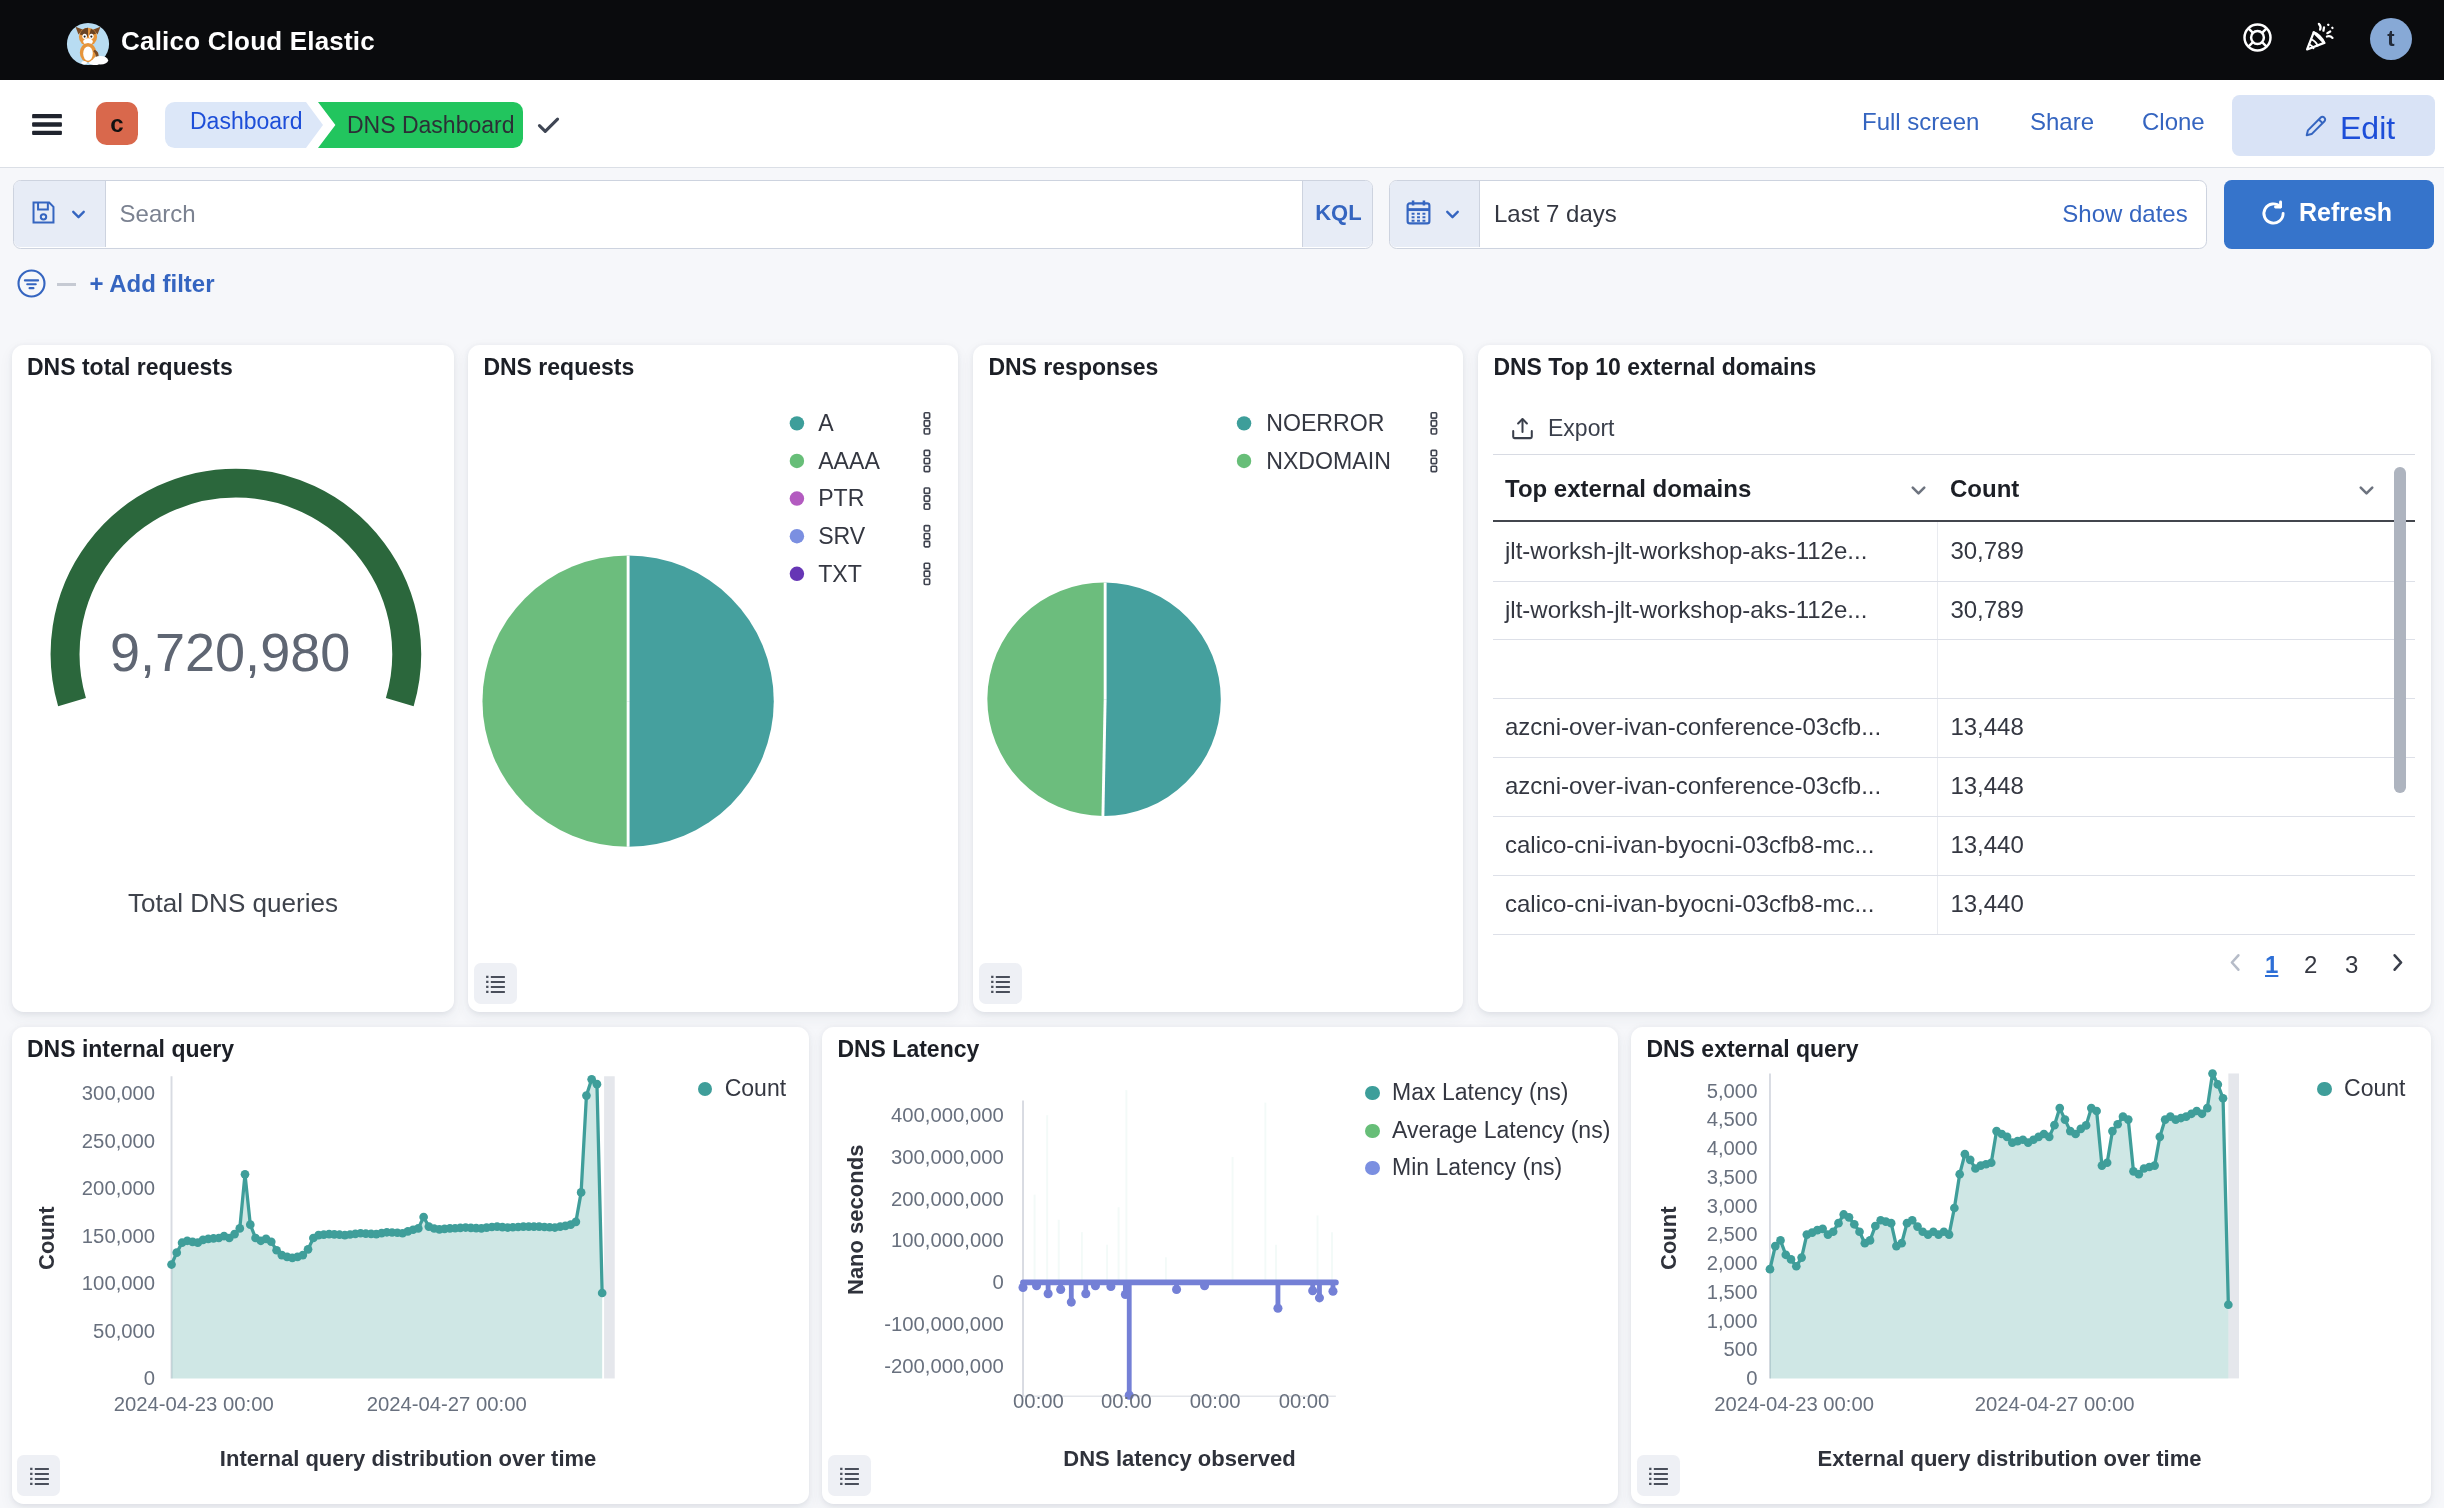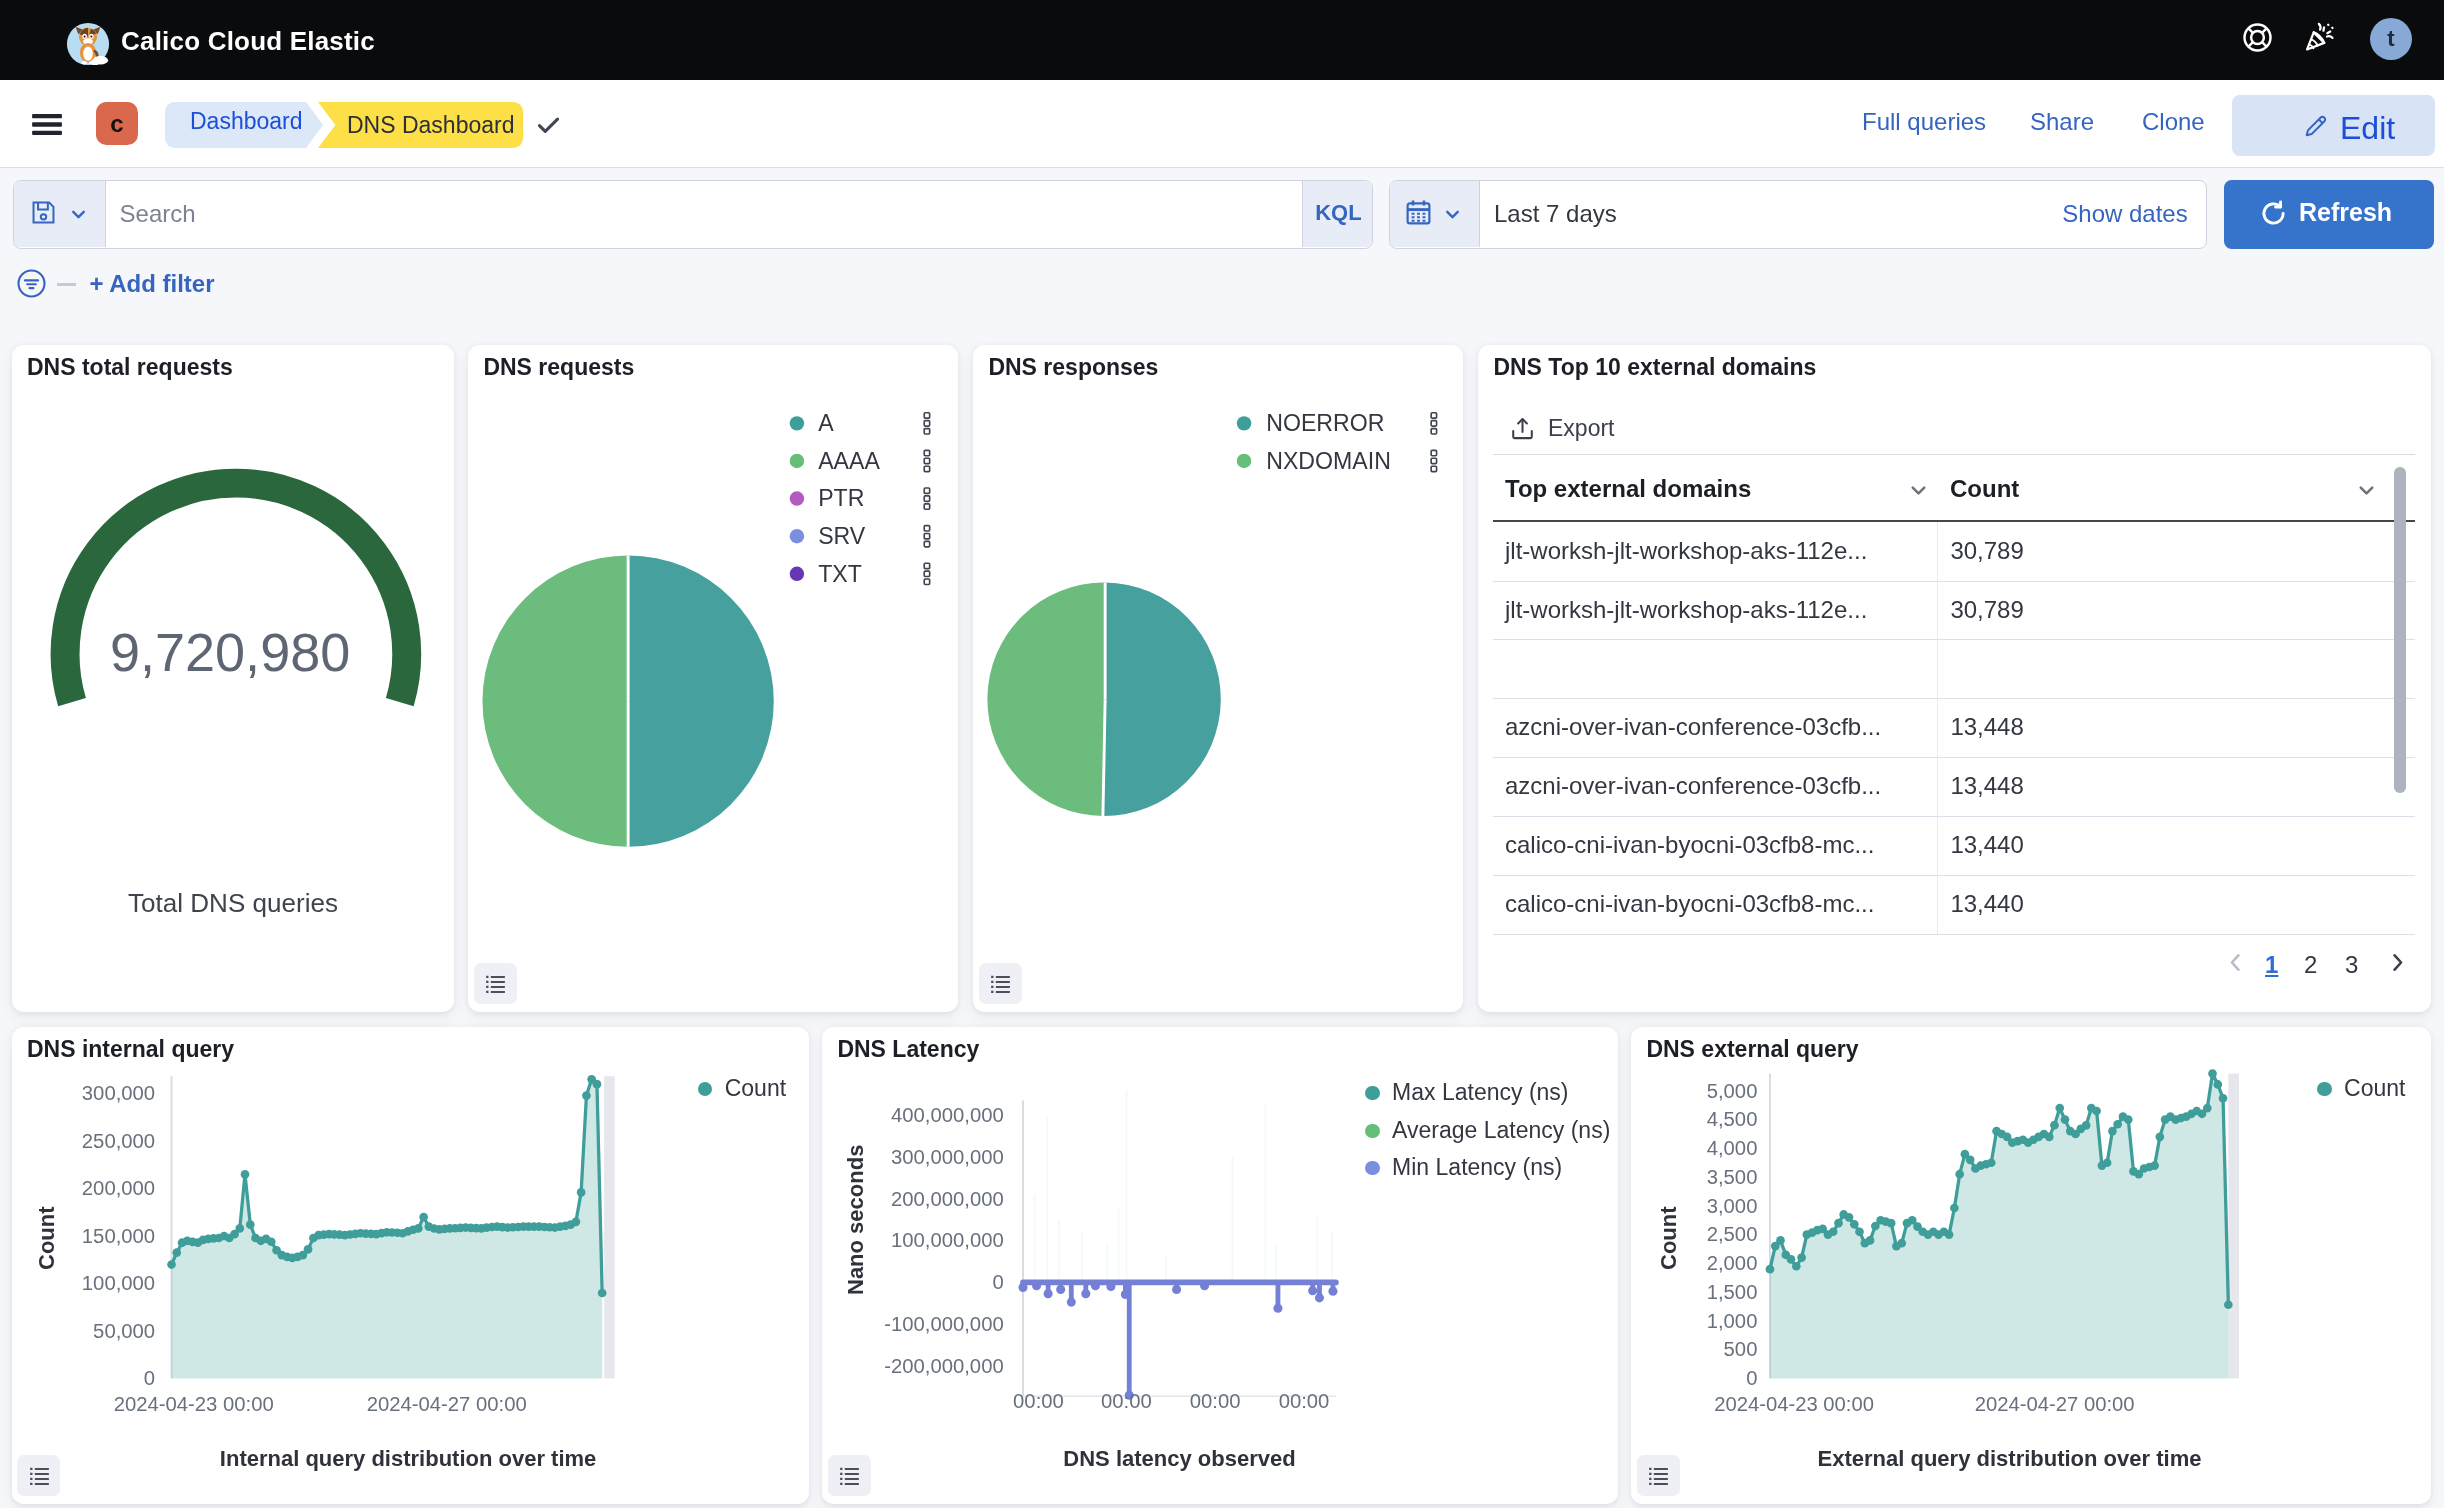--- a/index.html
+++ b/index.html
@@ -8,21 +8,21 @@
 #sbox { position:absolute; left:937px; top:11.6px; width:695px; height:54px; border:1.4px solid #585d66; border-radius:9.7px; }
 #sbox .ph { position:absolute; left:55px; top:13.5px; font-size:23px; color:#8f96a1; }
 #navrow { position:absolute; left:0; top:80px; width:2445px; height:88px; background:#fff; border-bottom:1.4px solid #dbdfe6; }
 .navlink { position:absolute; top:108px; font-size:24px; font-weight:500; color:#3565c0; }
 #editbtn { position:absolute; left:2232px; top:95px; width:203px; height:61px; background:#d9e3f6; border-radius:7.7px; }
 #editbtn span { position:absolute; left:108px; top:15.4px; font-size:32px; font-weight:500; color:#1d4ed8; }
 #cbadge { position:absolute; left:96px; top:102px; width:42px; height:43px; background:#d9684c; border-radius:10.6px; color:#111; font-size:24px; font-weight:600; text-align:center; line-height:43px; }
 .crumb1 { position:absolute; left:165px; top:102px; width:158px; height:46px; background:#dce7f8; border-radius:9.7px 0 0 9.7px;
   clip-path: polygon(0 0, 141px 0, 158px 50%, 141px 100%, 0 100%); }
 .crumb1 span { position:absolute; left:25px; top:6px; white-space:nowrap; font-size:23px; font-weight:500; color:#1d4ed8; }
-.crumb2 { position:absolute; left:318px; top:102px; width:205px; height:46px; background:#fde047; border-radius:0 9.7px 9.7px 0;
+.crumb2 { position:absolute; left:318px; top:102px; width:205px; height:46px; background:#22c55e; border-radius:0 9.7px 9.7px 0;
   clip-path: polygon(0 0, 187px 0, 205px 0, 205px 100%, 0 100%, 17.4px 50%); }
 .crumb2 span { position:absolute; left:29px; top:9.7px; white-space:nowrap; font-size:23px; font-weight:500; color:#2c2f36; }
 #qbar { position:absolute; left:12.6px; top:180px; width:1360px; height:69px; background:#fff; border:1.4px solid #cdd3df; border-radius:7.7px;text-decoration:underline; }
 #qbar .savebtn { position:absolute; left:0; top:0; width:92px; height:66px; background:#e7ecf6; border-right:1.4px solid #cdd3df; border-radius:6.3px 0 0 6.3px; }
 #qbar .kql { position:absolute; right:0; top:0; width:70px; height:66px; background:#e7ecf6; border-left:1.4px solid #cdd3df; border-radius:0 6.3px 6.3px 0; }
 #qbar .kql span { position:absolute; left:12.6px; top:19.3px; font-size:22px; font-weight:600; color:#3565c0; }
 #qbar .ph { position:absolute; left:106px; top:19.3px; font-size:24px; color:#7b8291; }
 #dpick { position:absolute; left:1389px; top:180px; width:818px; height:69px; background:#fff; border:1.4px solid #cdd3df; border-radius:7.7px; }
 #dpick .calbtn { position:absolute; left:0; top:0; width:90px; height:66px; background:#e7ecf6; border-right:1.4px solid #cdd3df; border-radius:6.3px 0 0 6.3px; }
 #dpick .when { position:absolute; left:104px; top:19.3px; font-size:24px; color:#343741; }
@@ -103,21 +103,21 @@
 <div id="cbadge">c</div>
 <div class="crumb1">
     <span>Dashboard</span>
   </div>
 <div class="crumb2">
     <span>DNS Dashboard</span>
   </div>
 <span class="abs" style="left:534px;top:110px"><svg width="29" height="29" viewBox="0 0 16 16" fill="none" stroke="#3f4654" stroke-width="1.7" stroke-linecap="round" stroke-linejoin="round">
       <path d="M3 8.6l3.2 3.2L13 5"></path>
     </svg></span>
-<span class="navlink" style="left:1862px">Full queries</span>
+<span class="navlink" style="left:1862px">Full screen</span>
 <span class="navlink" style="left:2030px">Share</span>
 <span class="navlink" style="left:2142px">Clone</span>
 <div id="editbtn">
     <span class="abs" style="left:70px;top:16.4px"><svg width="27" height="27" viewBox="0 0 16 16" fill="none" stroke="#3565c0" stroke-width="1.2" stroke-linejoin="round">
         <path d="M2.8 13.2l.7-2.9 7.6-7.6a1.4 1.4 0 0 1 2 0l.2.2a1.4 1.4 0 0 1 0 2l-7.6 7.6z"></path>
         <path d="M10 3.8l2.2 2.2"></path>
       </svg></span>
     <span>Edit</span>
   </div>
 

